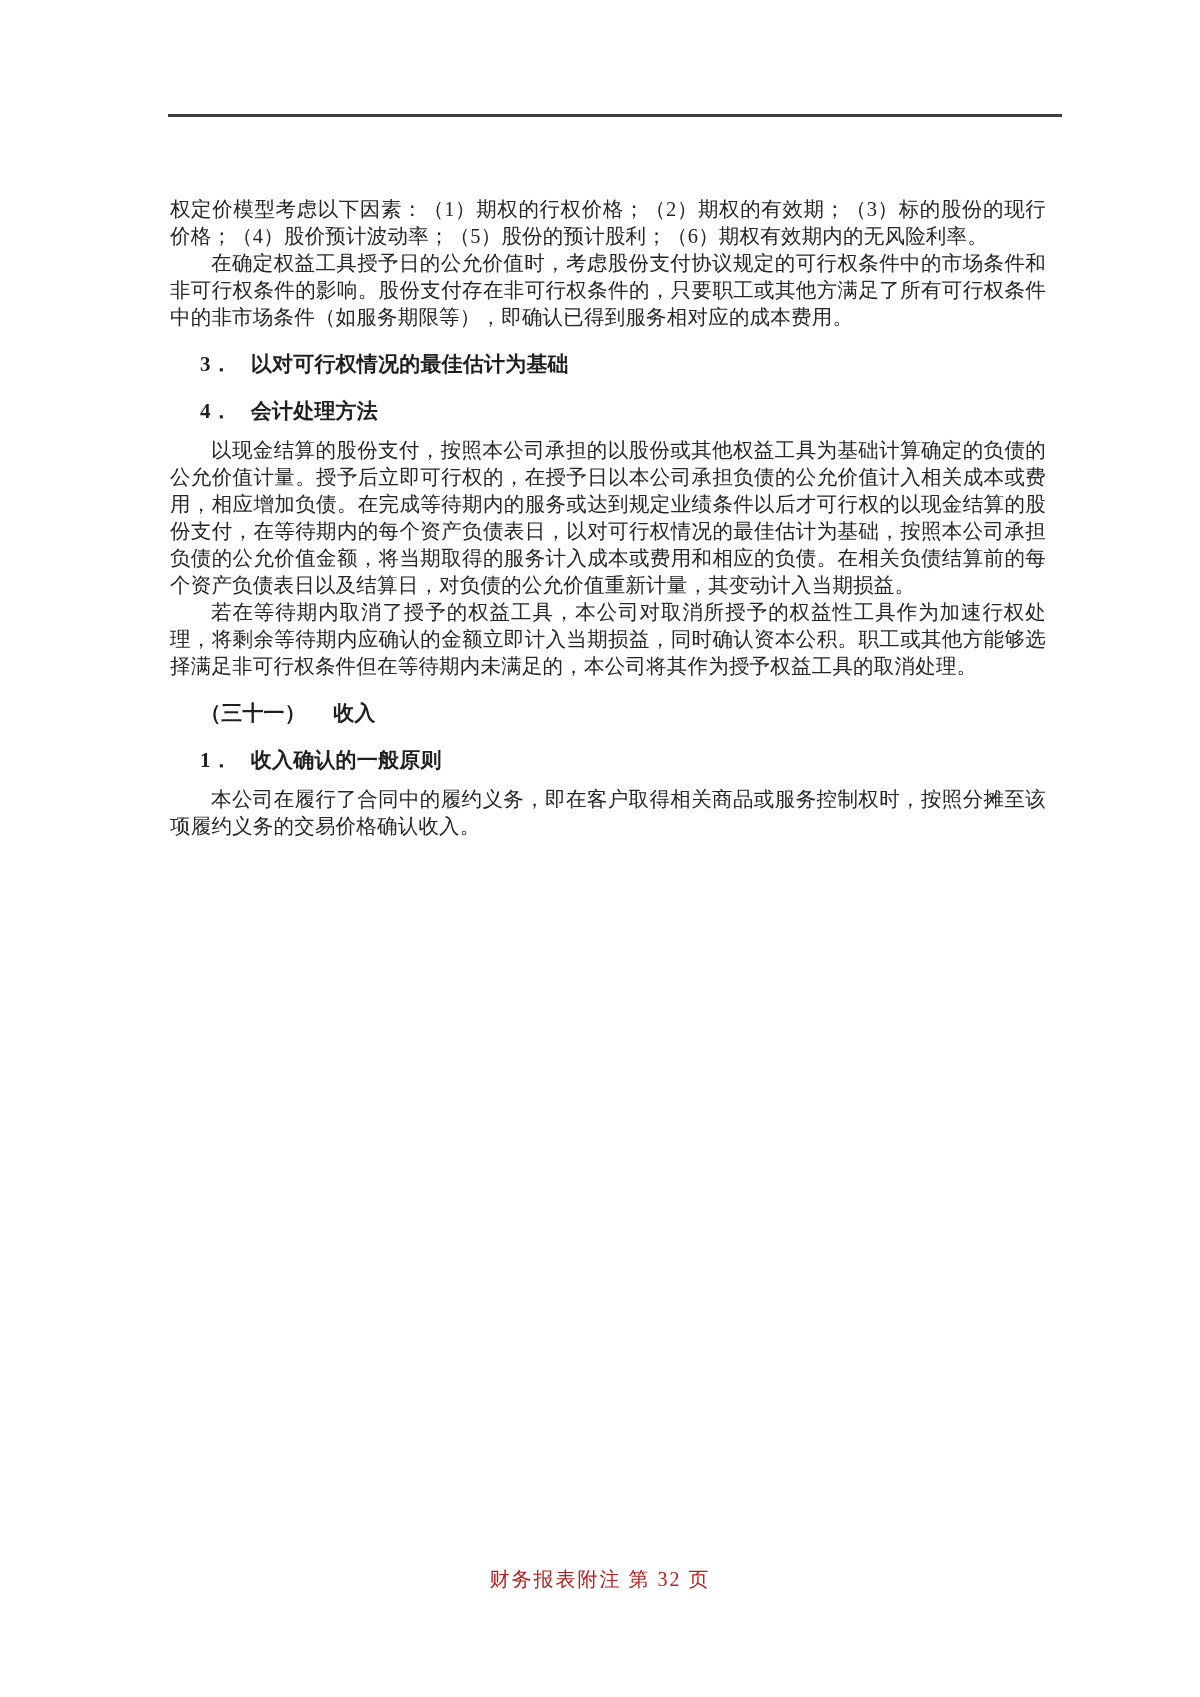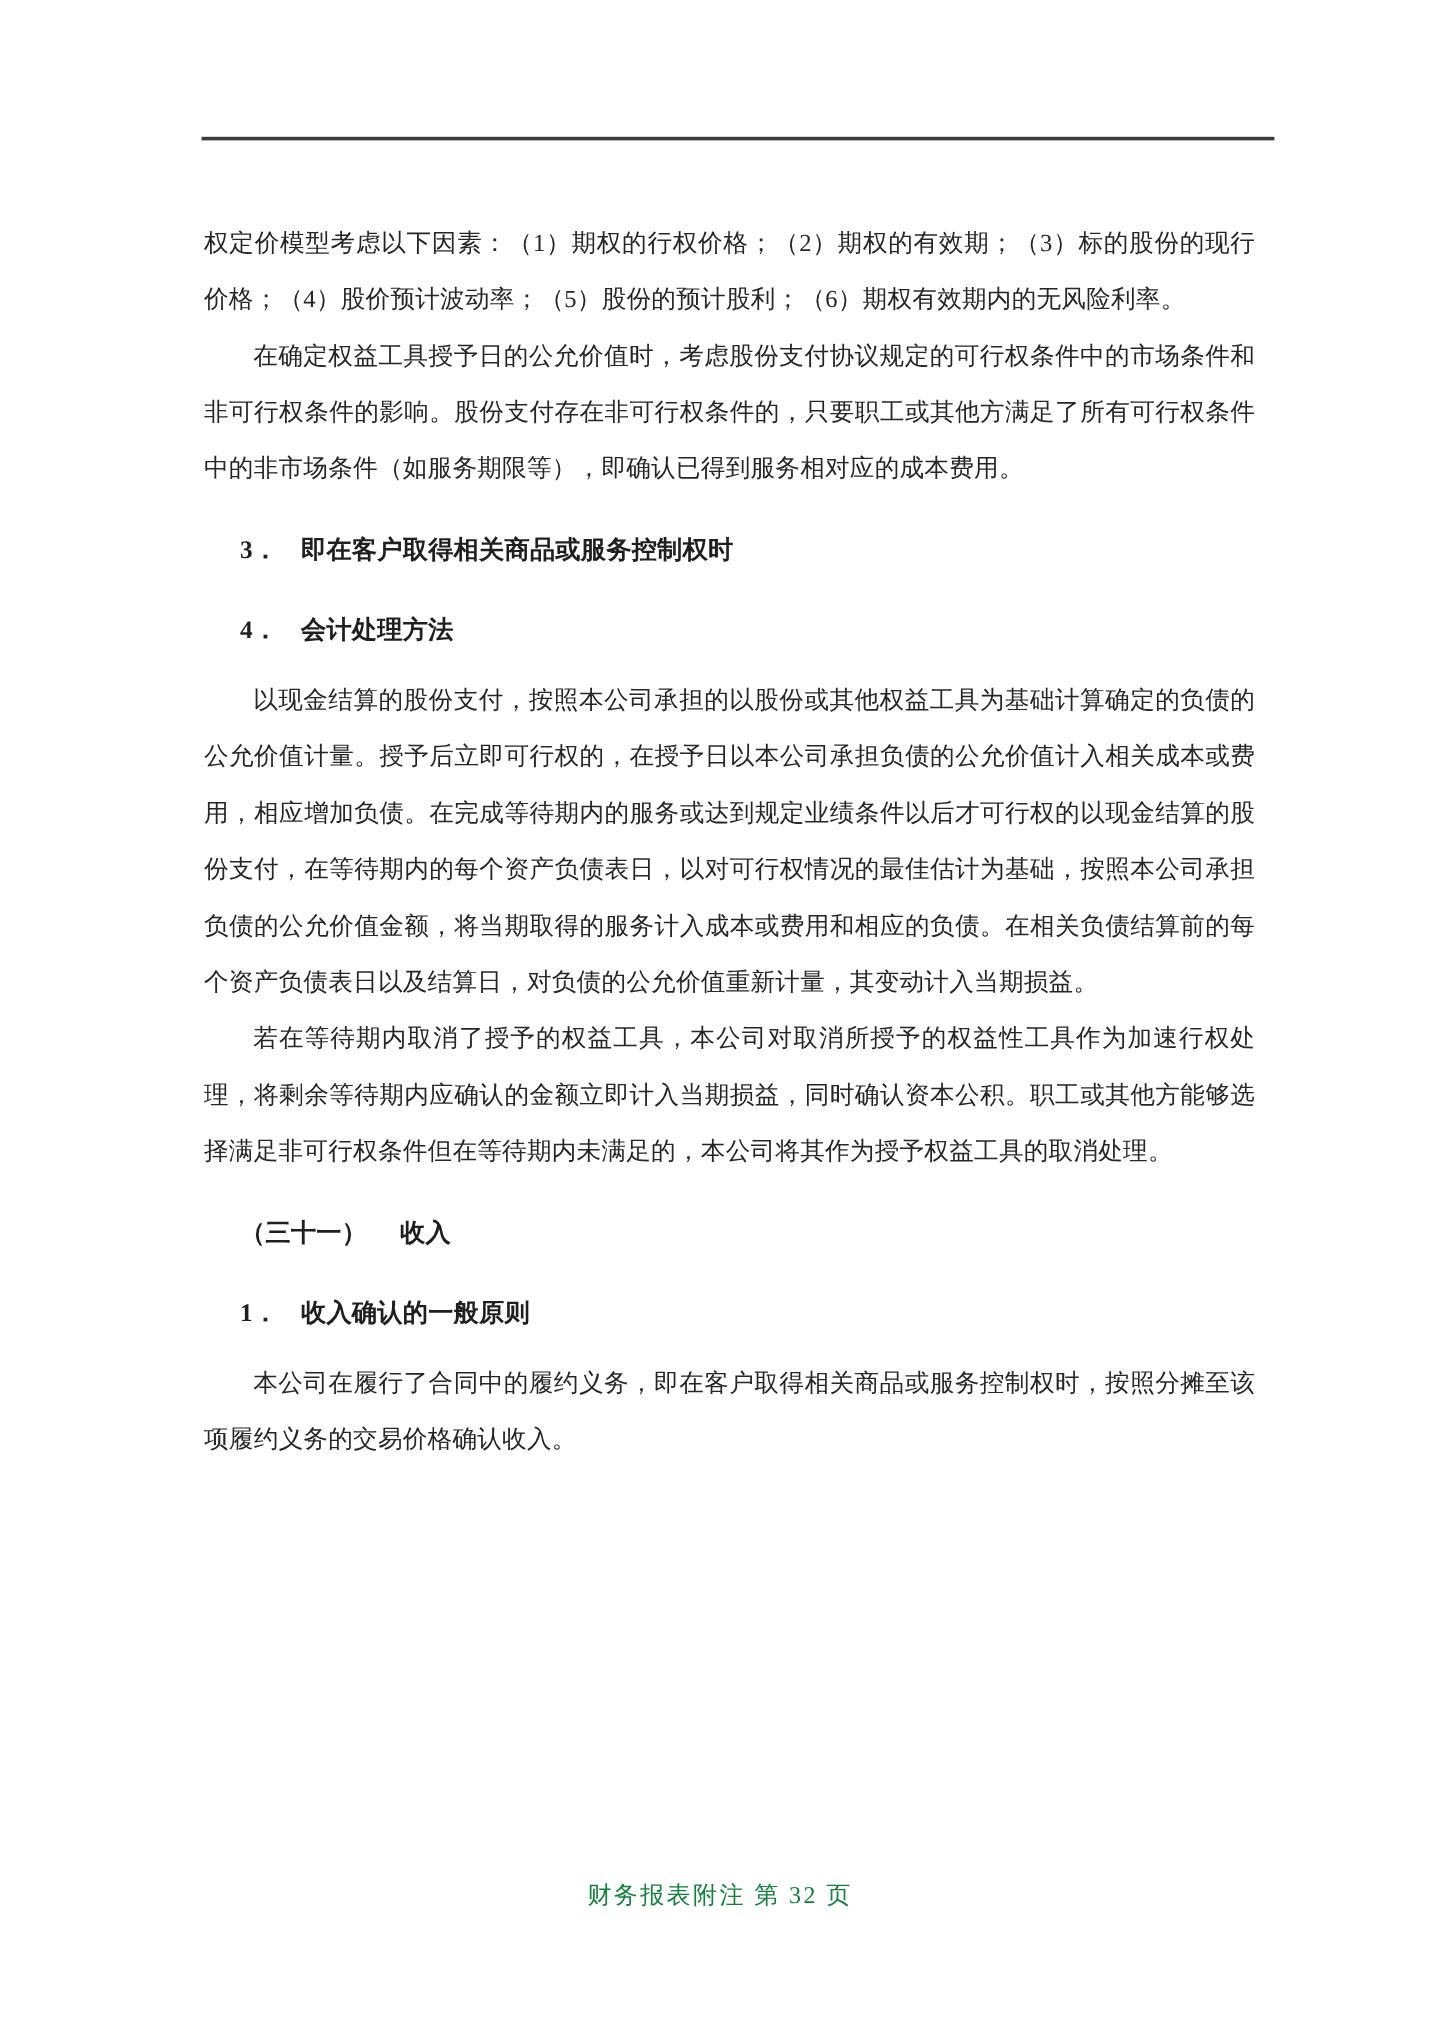--- a/index.html
+++ b/index.html
@@ -20,24 +20,24 @@
     position: absolute;
     left: 168px;
     top: 114px;
     width: 894px;
     height: 3px;
     background: #3d3d3d;
   }
   .doc-body {
     position: absolute;
     left: 170px;
-    top: 180px;
+    top: 196px;
     width: 876px;
     font-size: 20.5px;
-    line-height: 47px;
+    line-height: 27px;
     text-align: justify;
     letter-spacing: 0.2px;
   }
   .para {
     margin: 0;
     text-indent: 2em;
   }
   .para.no-indent {
     text-indent: 0;
   }
@@ -61,38 +61,38 @@
     margin-left: 1.3em;
   }
   .page-footer {
     position: absolute;
     left: 0;
     right: 0;
     top: 1566px;
     text-align: center;
     font-size: 20px;
     letter-spacing: 2px;
-    color: #15803d;
+    color: #b91c1c;
   }
 </style>
 </head>
 <body>
 
 <div class="page">
 
   <div class="top-rule"></div>
 
   <main class="doc-body">
 
     <p class="para no-indent">权定价模型考虑以下因素：（1）期权的行权价格；（2）期权的有效期；（3）标的股份的现行价格；（4）股价预计波动率；（5）股份的预计股利；（6）期权有效期内的无风险利率。</p>
 
     <p class="para">在确定权益工具授予日的公允价值时，考虑股份支付协议规定的可行权条件中的市场条件和非可行权条件的影响。股份支付存在非可行权条件的，只要职工或其他方满足了所有可行权条件中的非市场条件（如服务期限等），即确认已得到服务相对应的成本费用。</p>
 
     <h3 class="heading">
-      <span class="hnum">3．</span><span class="htext">即在客户取得相关商品或服务控制权时</span>
+      <span class="hnum">3．</span><span class="htext">以对可行权情况的最佳估计为基础</span>
     </h3>
 
 
     <h3 class="heading">
       <span class="hnum">4．</span><span class="htext">会计处理方法</span>
     </h3>
 
 
     <p class="para">以现金结算的股份支付，按照本公司承担的以股份或其他权益工具为基础计算确定的负债的公允价值计量。授予后立即可行权的，在授予日以本公司承担负债的公允价值计入相关成本或费用，相应增加负债。在完成等待期内的服务或达到规定业绩条件以后才可行权的以现金结算的股份支付，在等待期内的每个资产负债表日，以对可行权情况的最佳估计为基础，按照本公司承担负债的公允价值金额，将当期取得的服务计入成本或费用和相应的负债。在相关负债结算前的每个资产负债表日以及结算日，对负债的公允价值重新计量，其变动计入当期损益。</p>
 

